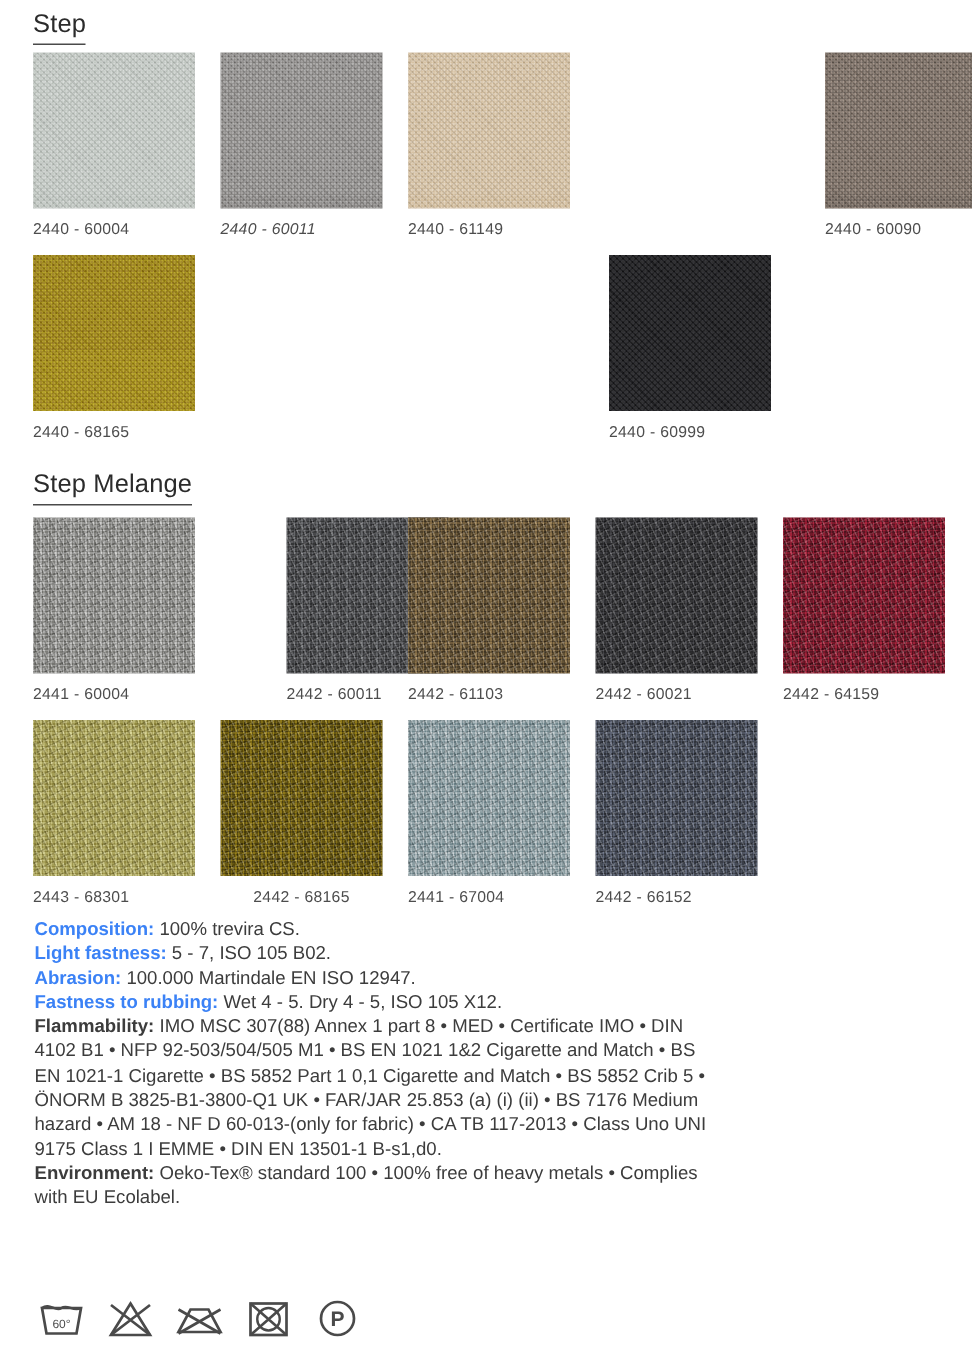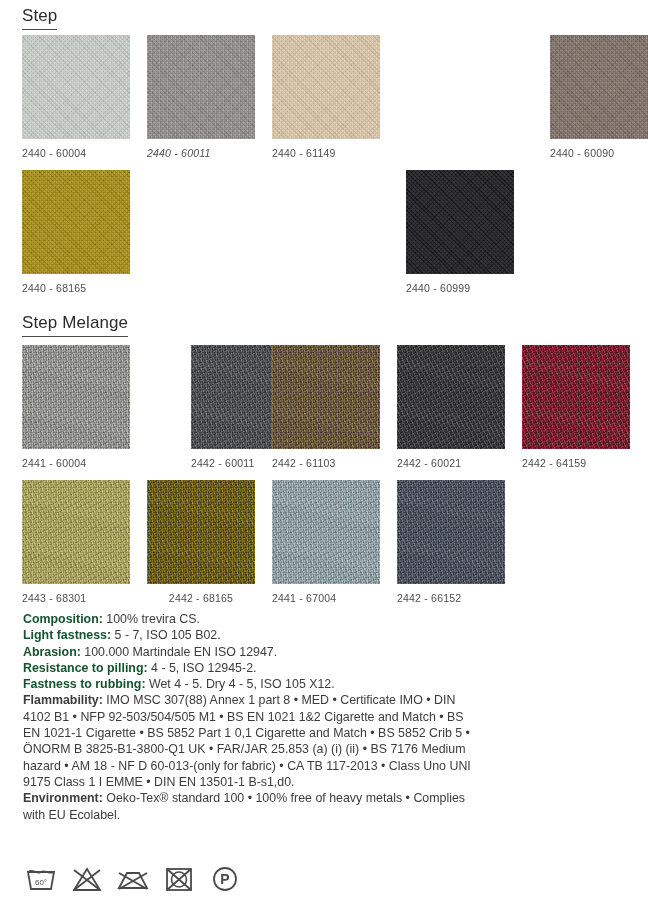--- a/index.html
+++ b/index.html
@@ -124,21 +124,21 @@
     width: 450px;
   }
   .spec-line {
     font-family: "Liberation Sans", sans-serif;
     font-size: 12.4px;
     line-height: 16.3px;
     color: #3c3c3c;
   }
   .spec-line b {
     font-weight: 700;
-    color: #14532d;
+    color: #3b82f6;
   }
   .spec-para {
     font-family: "Liberation Sans", sans-serif;
     font-size: 12.4px;
     line-height: 16.3px;
     color: #3c3c3c;
   }
 
   
   #care-symbols {
@@ -285,24 +285,20 @@
     <div class="spec-line">
       <b>Light fastness:</b>
       <span>5 - 7, ISO 105 B02.</span>
     </div>
 
     <div class="spec-line">
       <b>Abrasion:</b>
       <span>100.000 Martindale EN ISO 12947.</span>
     </div>
 
-    <div class="spec-line">
-      <b>Resistance to pilling:</b>
-      <span>4 - 5, ISO 12945-2.</span>
-    </div>
 
     <div class="spec-line">
       <b>Fastness to rubbing:</b>
       <span>Wet 4 - 5. Dry 4 - 5, ISO 105 X12.</span>
     </div>
 
     <div class="spec-para">
       <b>Flammability:</b>
       <span>IMO MSC 307(88) Annex 1 part 8 • MED • Certificate IMO • DIN 4102 B1 • NFP 92-503/504/505 M1 • BS EN 1021 1&amp;2 Cigarette and Match • BS EN 1021-1 Cigarette • BS 5852 Part 1 0,1 Cigarette and Match • BS 5852 Crib 5 • ÖNORM B 3825-B1-3800-Q1 UK • FAR/JAR 25.853 (a) (i) (ii) • BS 7176 Medium hazard • AM 18 - NF D 60-013-(only for fabric) • CA TB 117-2013 • Class Uno UNI 9175 Class 1 I EMME • DIN EN 13501-1 B-s1,d0.</span>
     </div>

